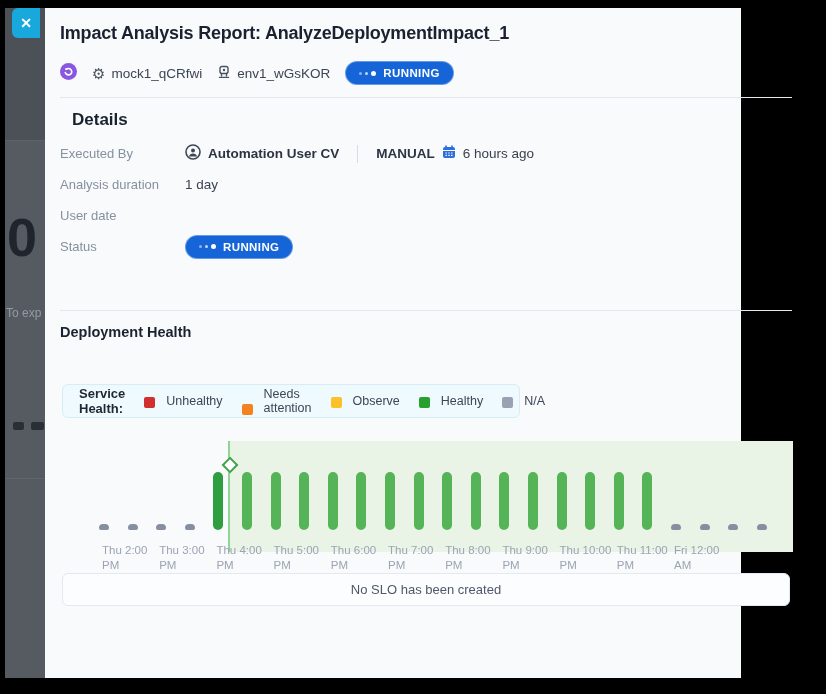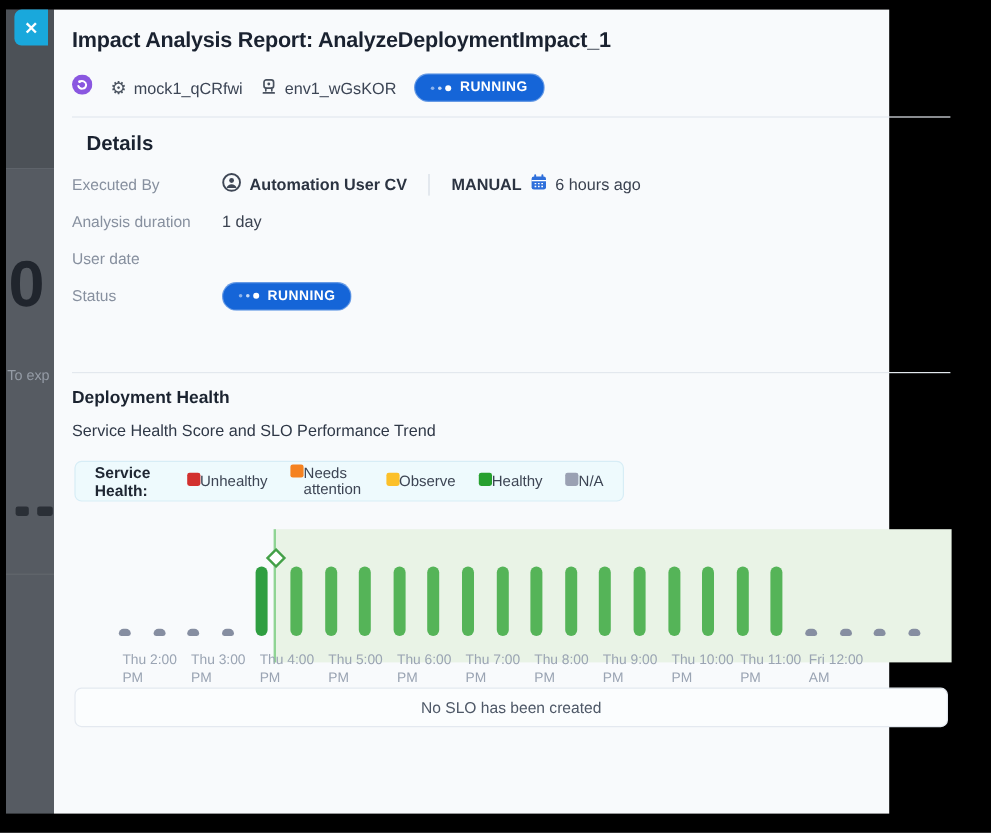--- a/index.html
+++ b/index.html
@@ -54,21 +54,21 @@
 
   .health-heading{position:absolute;left:15px;top:316px;font-size:14.5px;font-weight:700;color:#1b2330;}
   .health-subtitle{position:absolute;left:15px;top:343px;font-size:13.5px;color:#2f3847;}
 
   .legend-box{
     position:absolute;left:17px;top:376px;width:458px;height:34px;box-sizing:border-box;
     background:#eefafd;border:1px solid #d7edf6;border-radius:6px;
     display:flex;align-items:center;padding:0 16px;gap:19px;
   }
   .legend-title{font-size:13px;font-weight:700;color:#1f2733;}
-  .legend-item{display:flex;align-items:flex-start;gap:0;font-size:12.5px;color:#3d4554;}
+  .legend-item{display:flex;align-items:flex-end;gap:11px;font-size:12.5px;color:#3d4554;}
   .legend-swatch{width:11px;height:11px;border-radius:2px;flex:0 0 11px;}
 
   .chart{position:absolute;left:15px;top:420px;width:740px;height:148px;}
   .chart-highlight{position:absolute;left:169px;top:13px;width:564px;height:111px;background:#e9f3e6;}
   .marker-line{position:absolute;left:168px;top:13px;width:2px;height:111px;background:#8fd494;}
   .marker-diamond{position:absolute;left:164px;top:31px;width:8px;height:8px;border:2px solid #43a047;background:#fff;transform:rotate(45deg);}
   .bar{position:absolute;width:10px;border-radius:5px;}
   .bar.healthy{top:44px;height:58px;}
   .bar.na{top:96px;height:6px;border-radius:4px 4px 2px 2px;}
   .xtick{position:absolute;top:115px;font-size:11.5px;line-height:15px;color:#9aa4b3;white-space:nowrap;}
@@ -178,21 +178,20 @@
             </span>
           <span>RUNNING</span>
         </span>
       </span>
     </div>
   </div>
 
   <div class="divider d2"></div>
 
   <div class="health-heading">Deployment Health</div>
-  <div class="health-subtitle">Service Health Score and SLO Performance Trend</div>
 
   <div class="legend-box">
     <span class="legend-title">Service Health:</span>
 
   <span class="legend-item">
         <span class="legend-swatch" style="background: rgb(210, 48, 46);"></span>
         <span>Unhealthy</span>
       </span>
       <span class="legend-item">
         <span class="legend-swatch" style="background: rgb(245, 130, 32);"></span>

